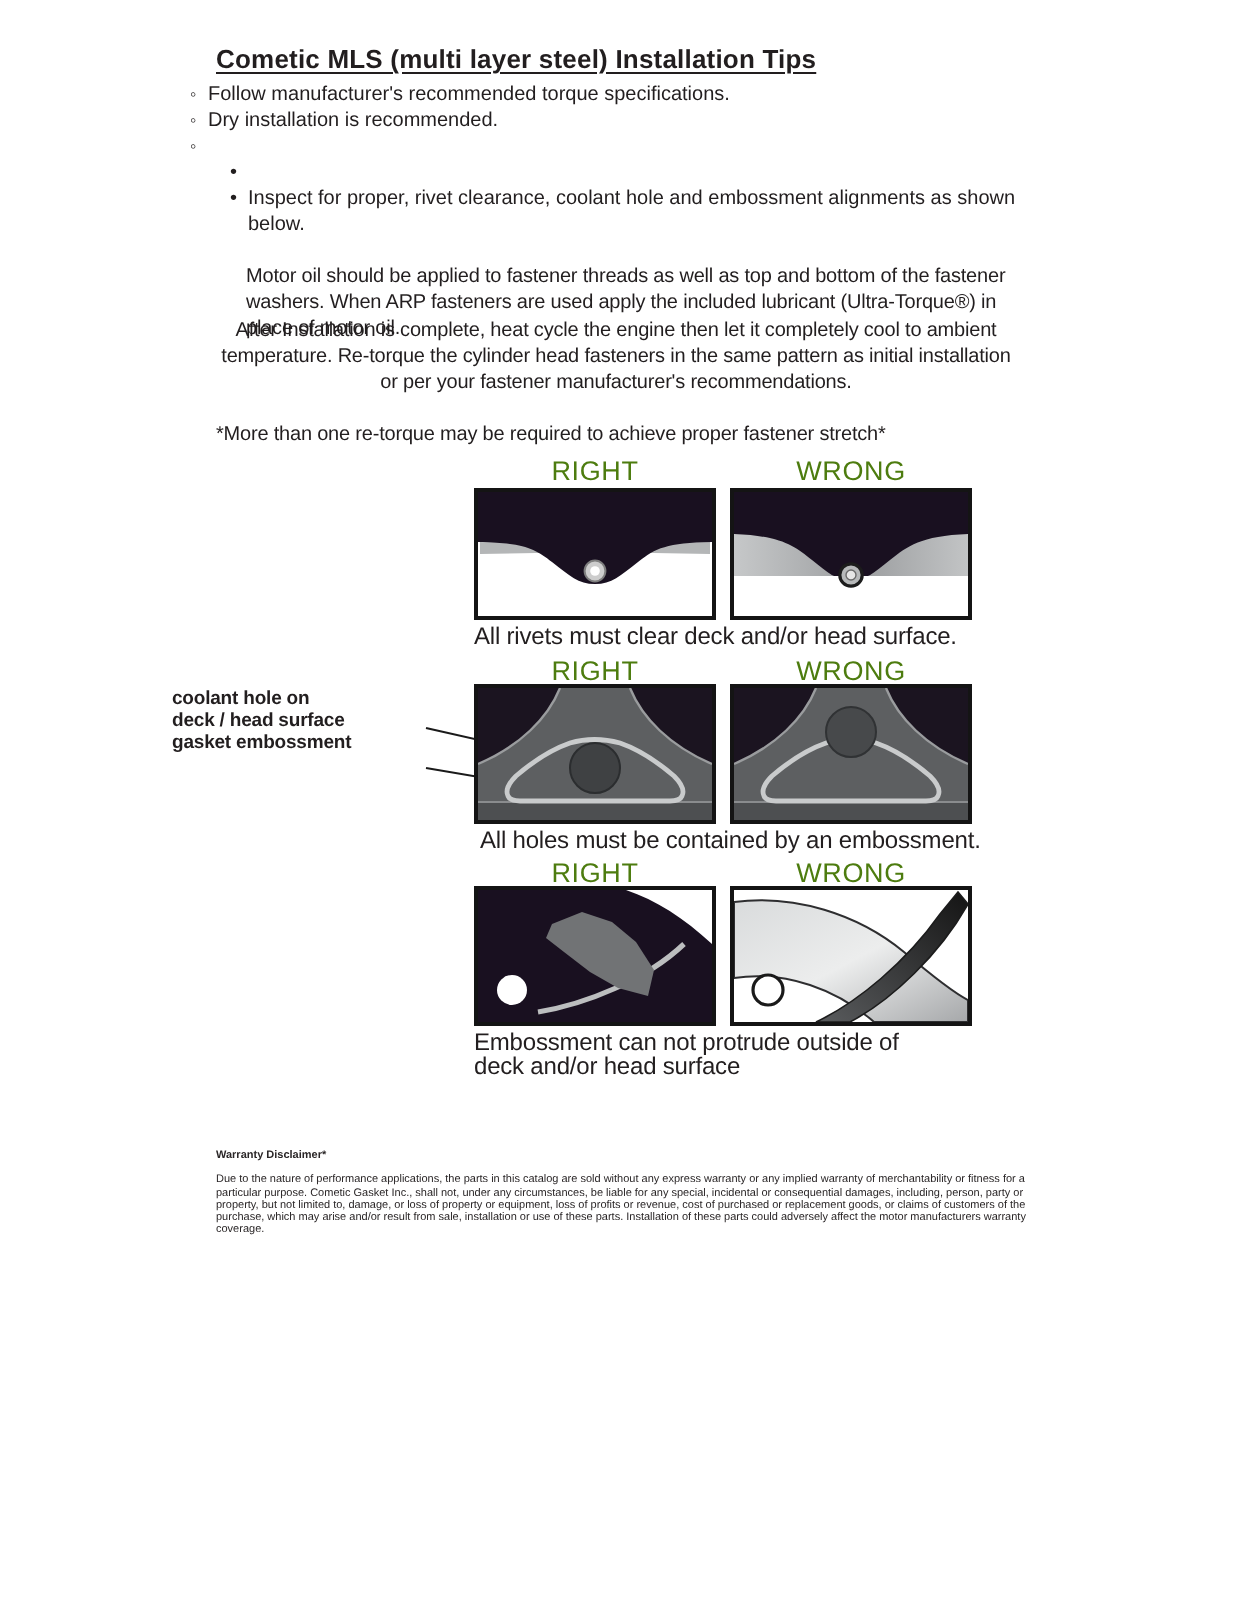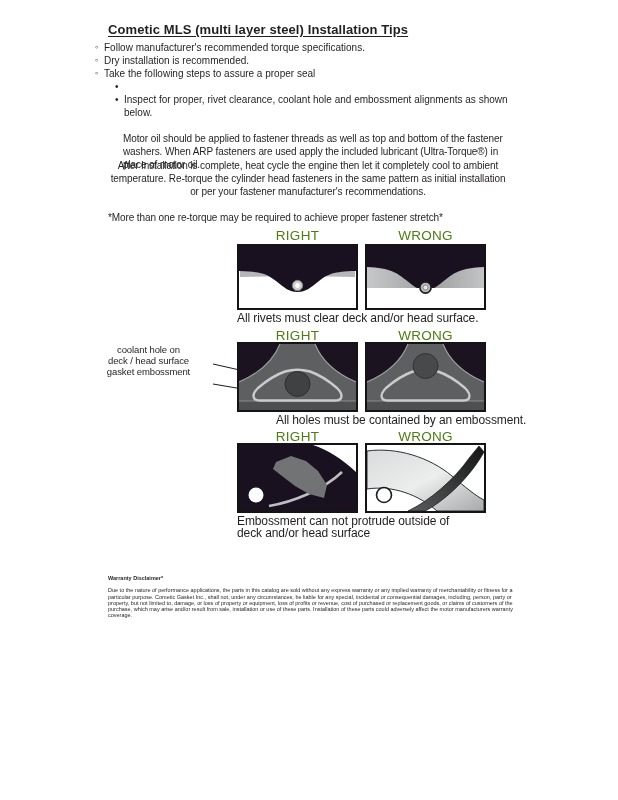--- a/index.html
+++ b/index.html
@@ -25,21 +25,21 @@
   .body-par { left:108px; width:400px; font-size:10px; line-height:13px; letter-spacing:-0.1px; }
   .p1 { top:132px;margin-left:15px; }
   .p2 { top:159px;text-align:center; }
   .note { top:211px; }
 
   .rw-label { width:121px; text-align:center; font-size:13.5px; letter-spacing:0.3px; color:#4d7c0f; }
   .dbox { width:121px; border:2px solid #141414; }
   .dbox svg { display:block; }
   .caption { font-size:12px; line-height:12px; letter-spacing:-0.1px; }
 
-  .side-label { width:125px; text-align:center; font-size:9.5px; line-height:11px; letter-spacing:-0.1px; }
+  .side-label { width:125px; text-align:left; font-size:9.5px; line-height:11px; letter-spacing:-0.1px;font-weight:bold; }
 
   .disclaimer { left:108px; top:575px; width:406px; font-size:5.5px; line-height:6.3px; letter-spacing:0; color:#2a2627; }
   .disclaimer .dh { font-weight:bold; margin-bottom:6px; }
   .disclaimer .dp { margin-bottom:6px; }
   .disclaimer .dp.tight { margin-bottom:0; }
 
   .page-number { left:389px; top:756px; font-size:13.5px; color:#4d7c0f; letter-spacing:0.2px; }
 </style>
 </head>
 <body>
@@ -52,21 +52,20 @@
     <div class="tip-row">
       <span class="marker">◦</span>
       <span>Follow manufacturer's recommended torque specifications.</span>
     </div>
     <div class="tip-row">
       <span class="marker">◦</span>
       <span>Dry installation is recommended.</span>
     </div>
     <div class="tip-row">
       <span class="marker">◦</span>
-      <span>Take the following steps to assure a proper seal</span>
     </div>
     <div class="tip-row sub">
       <span class="marker">•</span>
     </div>
     <div class="tip-row sub">
       <span class="marker">•</span>
       <span>Inspect for proper, rivet clearance, coolant hole and embossment alignments as shown below.</span>
     </div>
   </div>
 
@@ -139,21 +138,21 @@
       <rect y="57" width="117" height="9" fill="#4d4f51"></rect>
       <line x1="0" y1="57" x2="117" y2="57" stroke="#8a8c8e" stroke-width="1"></line>
       <path d="M0,0 H41 C35,15 21,29 0,38 Z" fill="#1b1420"></path>
       <path d="M41,0 C35,15 21,29 0,38" fill="none" stroke="#9a9c9e" stroke-width="1.2"></path>
       <path d="M117,0 H76 C82,15 96,29 117,38 Z" fill="#1b1420"></path>
       <path d="M76,0 C82,15 96,29 117,38" fill="none" stroke="#9a9c9e" stroke-width="1.2"></path>
       <path d="M15,54 Q13,50 19,44 Q33,32 46,27.5 Q58,24 71,27.5 Q84,32 98,44 Q104,50 102,54 Q101,56.5 96,56.5 H21 Q16,56.5 15,54 Z" fill="none" stroke="#c9cbcc" stroke-width="2.4"></path>
       <circle cx="58.5" cy="22" r="12.5" fill="#47494b" stroke="#303234" stroke-width="1"></circle>
     </svg>
   </div>
-  <div class="abs caption" style="left:240px; top:414px; width:260px;margin-left:36px;">All holes must be contained by an embossment.</div>
+  <div class="abs caption" style="left:240px; top:414px; width:260px;">All holes must be contained by an embossment.</div>
 
   <div class="abs rw-label" style="left:237px; top:429px;">RIGHT</div>
   <div class="abs rw-label" style="left:365px; top:429px;">WRONG</div>
 
   <div class="abs dbox" style="left:237px; top:443px; height:70px;">
     <svg width="117" height="66" viewBox="0 0 117 66">
       <rect width="117" height="66" fill="#191020"></rect>
       <path d="M74,0 H117 V27 C103,14 89,5 74,0 Z" fill="#ffffff"></path>
       <path d="M30,61 C54,57 84,45 103,27" fill="none" stroke="#bcbebf" stroke-width="2.6"></path>
       <path d="M37,17 L52,11 L67,16 L79,26 L88,40 L85,53 L70,49 L56,41 L43,31 L34,24 Z" fill="#717375"></path>

